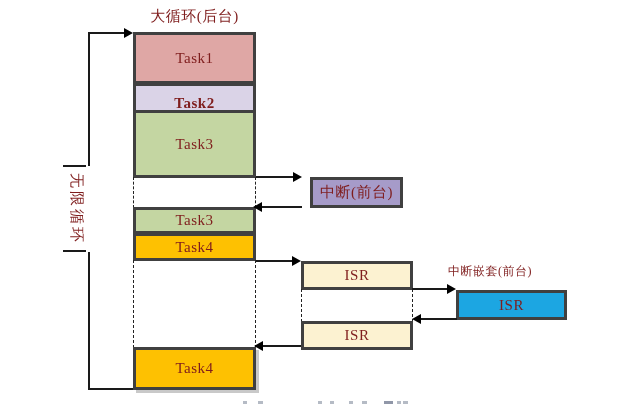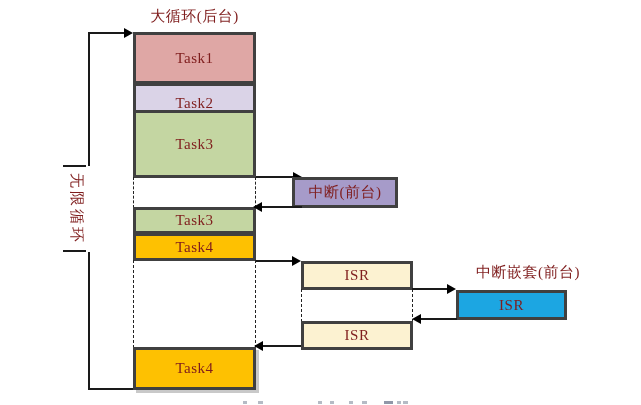--- a/index.html
+++ b/index.html
@@ -7,26 +7,26 @@
     position:relative;width:641px;height:405px;background:#ffffff;overflow:hidden;
     font-family:"Liberation Serif","DejaVu Serif",serif;color:#7f1d1d;
   }
   
   .box{
     position:absolute;box-sizing:border-box;border:3px solid #404040;
     display:flex;align-items:center;justify-content:center;
     font-size:15px;letter-spacing:.5px;
   }
   .b-task1{left:133px;top:32px;width:123px;height:52px;}
-  .b-task2{left:133px;top:83px;width:123px;height:40px;}
+  .b-task2{left:133px;top:83px;width:123px;height:40px;font-weight:bold;}
   .b-task3{left:133px;top:110px;width:123px;height:68px;}
   .b-task3b{left:133px;top:207px;width:123px;height:27px;}
   .b-task4{left:133px;top:233px;width:123px;height:28px;}
   .b-task4b{left:133px;top:347px;width:123px;height:43px;box-shadow:3px 3px 0 #c9c9c9;}
-  .b-int{left:292px;top:177px;width:106px;height:31px;}
+  .b-int{left:310px;top:177px;width:93px;height:31px;}
   .b-isr1{left:301px;top:261px;width:112px;height:29px;}
   .b-isr2{left:301px;top:321px;width:112px;height:29px;}
   .b-isrn{left:456px;top:290px;width:111px;height:30px;}
   
   .gap{
     position:absolute;left:133px;width:123px;box-sizing:border-box;
     border-left:1px dashed #222;border-right:1px dashed #222;
   }
   .gap1{top:177px;height:31px;}
   .gap2{top:260px;height:88px;}
@@ -56,22 +56,22 @@
   .l-isr1-call{left:256px;top:260px;width:37px;}  .a-isr1-call{left:292px;top:256px;}
   .l-nest-call{left:412px;top:288px;width:36px;}  .a-nest-call{left:447px;top:284px;}
   .l-nest-ret{left:421px;top:318px;width:36px;}   .a-nest-ret{left:412px;top:314px;}
   .l-isr2-ret{left:263px;top:345px;width:38px;}   .a-isr2-ret{left:254px;top:341px;}
   
   .title{
     position:absolute;left:133px;top:7px;width:123px;text-align:center;
     font-size:15px;letter-spacing:.5px;
   }
   .nested-heading{
-    position:absolute;left:448px;top:263px;width:132px;text-align:right;
-    font-size:15px;letter-spacing:.5px;
+    position:absolute;left:448px;top:263px;width:132px;text-align:left;
+    font-size:12px;letter-spacing:.5px;
   }
   
   .speck{position:absolute;top:401px;height:3px;background:#8e96a6;opacity:.65;}
   .s1{left:243px;width:4px;} .s2{left:258px;width:5px;} .s3{left:318px;width:4px;}
   .s4{left:330px;width:4px;} .s5{left:349px;width:4px;} .s6{left:362px;width:5px;}
   .s7{left:384px;width:9px;background:#55607a;} .s8{left:397px;width:4px;} .s9{left:403px;width:5px;}
 </style>
 </head>
 <body>
 

